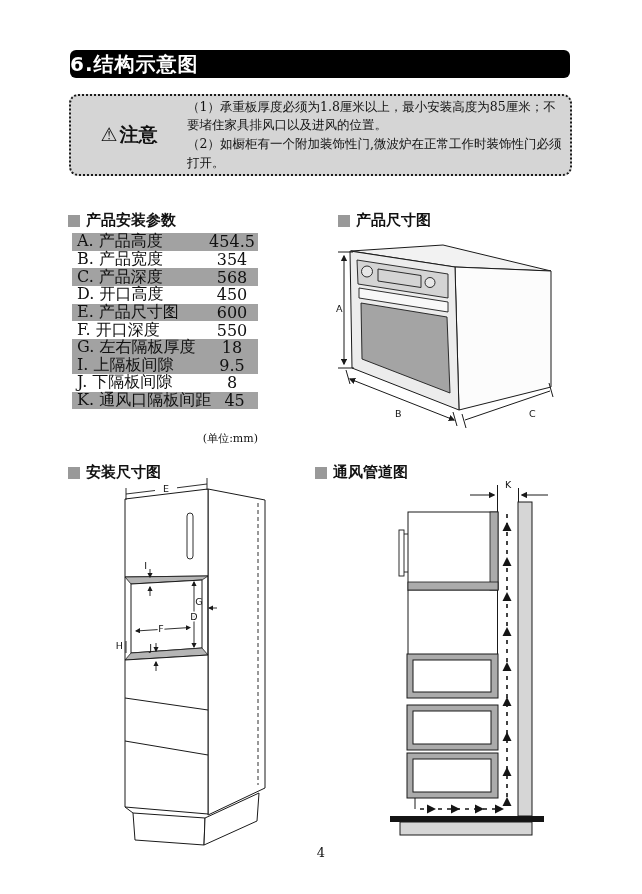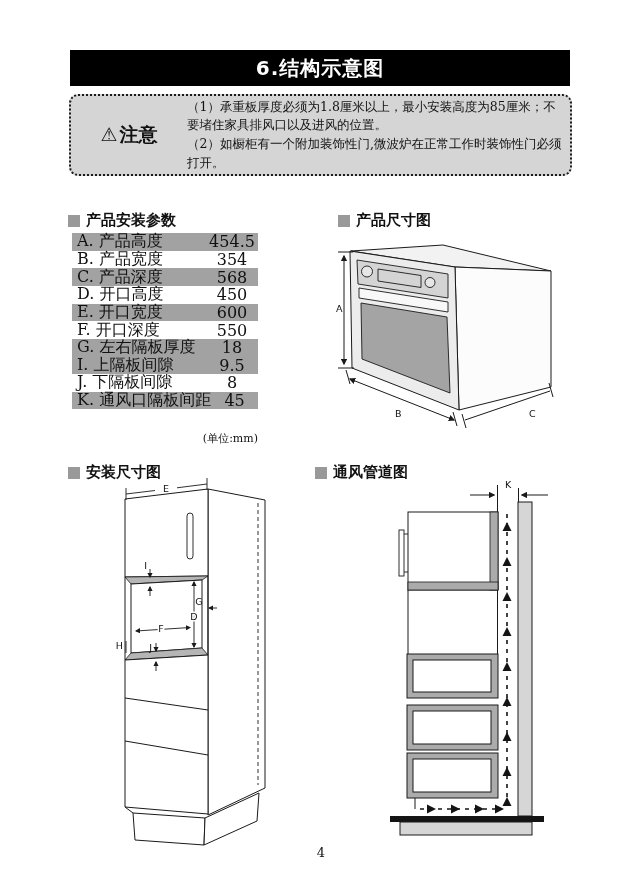--- a/index.html
+++ b/index.html
@@ -1,21 +1,21 @@
 <!DOCTYPE html>
 <html style="--header-bg: #000000; --notice-bg: #d5d5d5; --table-row-gray: #a2a2a2; --bullet-gray: #999999; --diagram-gray: #ababab; --wall-gray: #d6d6d6;"><head>
 <meta charset="utf-8">
 <style>
   html,body{margin:0;padding:0;background:#9a9a9a;}
   .page{position:relative;width:642px;height:894px;background:#ffffff;margin:0 auto;
         font-family:"DejaVu Serif","Liberation Serif",serif;color:#111;overflow:hidden;}
 
-  .header-bar{position:absolute;left:70px;top:50px;width:500px;height:36px;
-      background:var(--header-bg,#000);color:#fff;display:flex;align-items:center;justify-content:center;
-      font-family:"DejaVu Sans","Liberation Sans",sans-serif;font-weight:bold;font-size:20px;letter-spacing:1px;}
+  .header-bar{position:absolute;left:70px;top:50px;width:500px;height:28px;
+      background:var(--header-bg,#000);color:#fff;display:flex;align-items:center;
+      font-family:"DejaVu Sans","Liberation Sans",sans-serif;font-weight:bold;font-size:20px;letter-spacing:1px;border-radius:6px;}
 
   .notice{position:absolute;left:69px;top:94px;width:503px;height:82px;box-sizing:border-box;
       background:var(--notice-bg,#d5d5d5);border:2px dotted #1a1a1a;border-radius:9px;
       display:flex;align-items:center;}
   .notice-badge{flex:0 0 116px;text-align:center;font-family:"DejaVu Sans","Liberation Sans",sans-serif;
       font-weight:bold;font-size:19px;white-space:nowrap;}
   .notice-badge .warn{font-weight:normal;margin-right:2px;}
   .notice-body{flex:1;font-size:12.5px;line-height:1.5;padding-right:8px;}
   .notice-body p{margin:0;}
 
@@ -86,21 +86,21 @@
       </div>
     <div class="trow g">
         <span class="tlabel">C. 产品深度</span>
         <span class="tval">568</span>
       </div>
     <div class="trow">
         <span class="tlabel">D. 开口高度</span>
         <span class="tval">450</span>
       </div>
     <div class="trow g">
-        <span class="tlabel">E. 开口宽度</span>
+        <span class="tlabel">E. 产品尺寸图</span>
         <span class="tval">600</span>
       </div>
     <div class="trow">
         <span class="tlabel">F. 开口深度</span>
         <span class="tval">550</span>
       </div>
     <div class="trow g">
         <span class="tlabel">G. 左右隔板厚度</span>
         <span class="tval">18</span>
       </div>

